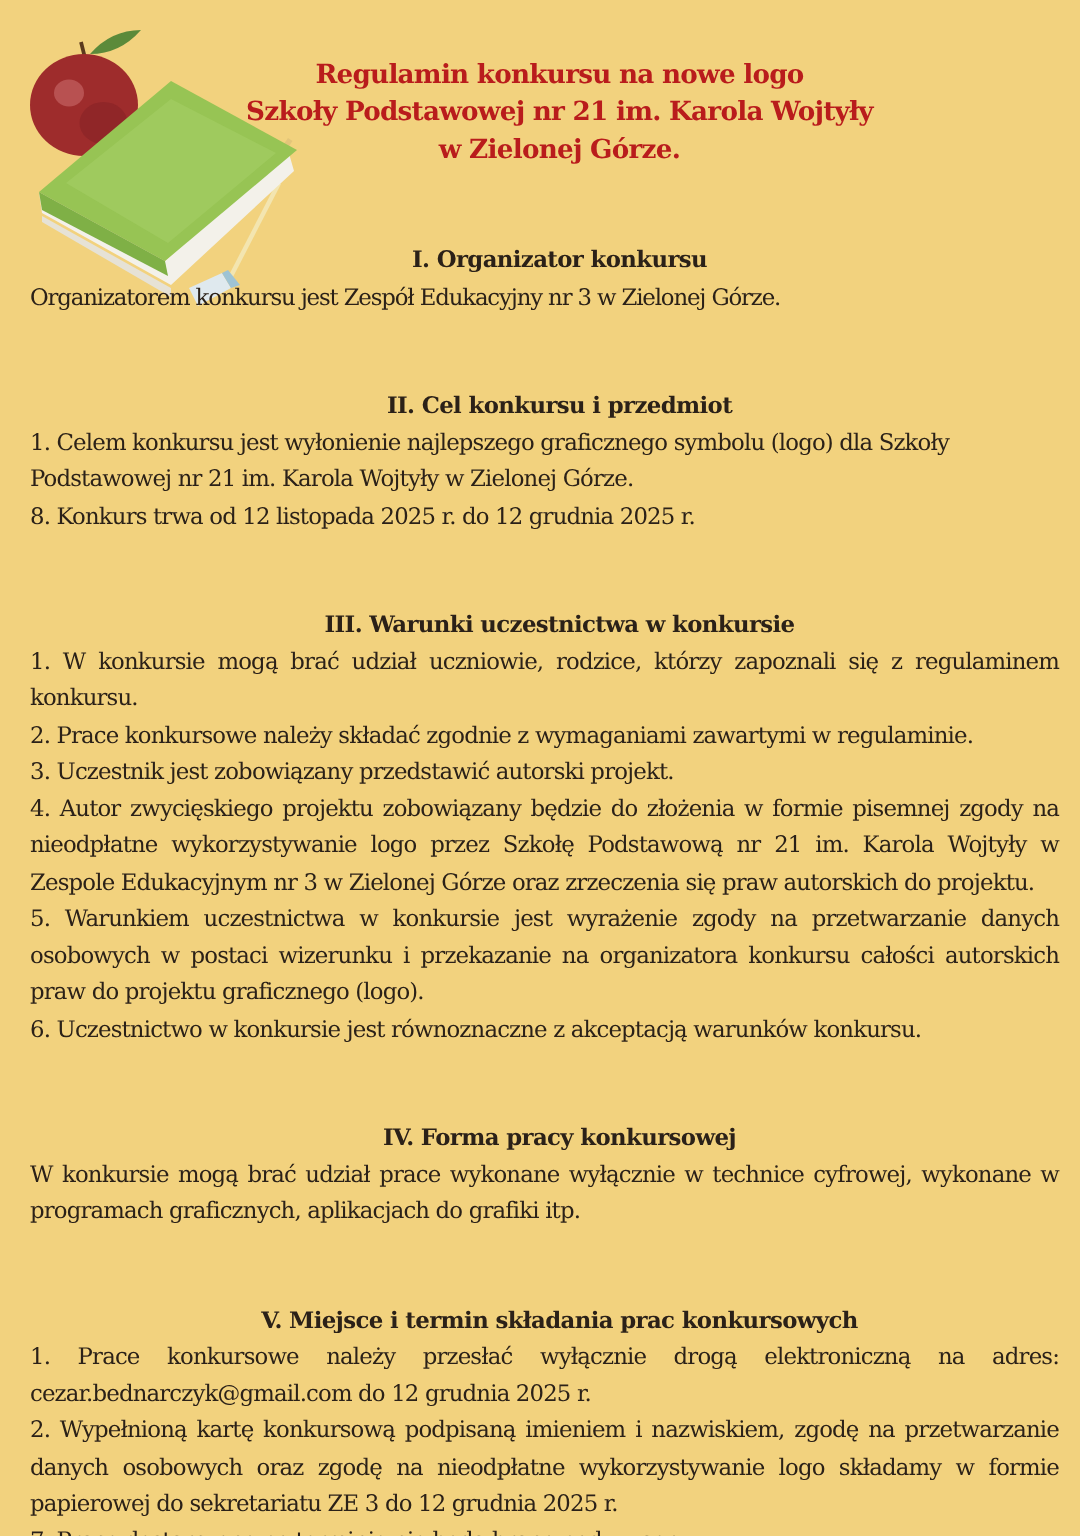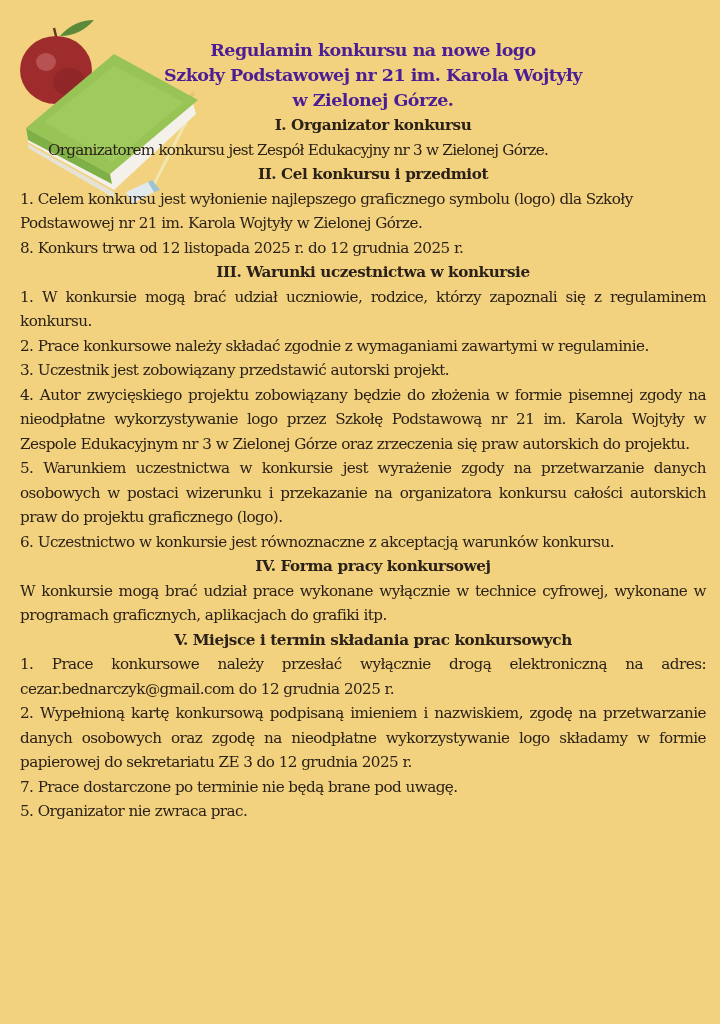--- a/index.html
+++ b/index.html
@@ -24,31 +24,32 @@
       top: 38px;
       font-size: 15.2px;
       line-height: 24.5px;
       letter-spacing: -0.55px;
     }
     .title {
       text-align: center;
       font-size: 17.5px;
       line-height: 25px;
       font-weight: bold;
-      color: #4c1d95;
+      color: #b91c1c;
       letter-spacing: -0.5px;
       padding-left: 20px;
     }
     .title-line { display: block; }
     .sec-h {
       text-align: center;
       font-weight: bold;
       letter-spacing: -0.4px;
       display: block;
       padding-left: 20px;
+      margin-top: 48px;
     }
     .p { display: block; }
     .j { text-align: justify; text-align-last: left; }
   </style>
 </head>
 <body>
 
 <svg class="illus" viewBox="0 0 200 200" xmlns="http://www.w3.org/2000/svg">
 
   <path d="M40 14 Q42 22 44 30" stroke="#5b3a1e" stroke-width="2.5" fill="none"></path>
@@ -74,21 +75,21 @@
 
 <div class="doc">
   <div class="title">
     <span class="title-line">Regulamin konkursu na nowe logo</span>
     <span class="title-line">Szkoły Podstawowej nr 21 im. Karola Wojtyły</span>
     <span class="title-line">w Zielonej Górze.</span>
   </div>
 
   <div>
     <span class="sec-h">I. Organizator konkursu</span>
-    <span class="p" style="letter-spacing:-0.75px;margin-left:28px;">Organizatorem konkursu jest Zespół Edukacyjny nr 3 w Zielonej Górze.</span>
+    <span class="p" style="letter-spacing:-0.75px;">Organizatorem konkursu jest Zespół Edukacyjny nr 3 w Zielonej Górze.</span>
   </div>
 
   <div>
     <span class="sec-h">II. Cel konkursu i przedmiot</span>
     <span class="p" style="padding-right:40px;">1. Celem konkursu jest wyłonienie najlepszego graficznego symbolu (logo) dla Szkoły Podstawowej nr 21 im. Karola Wojtyły w Zielonej Górze.</span>
     <span class="p">8. Konkurs trwa od 12 listopada 2025 r. do 12 grudnia 2025 r.</span>
   </div>
 
   <div>
     <span class="sec-h">III. Warunki uczestnictwa w konkursie</span>

